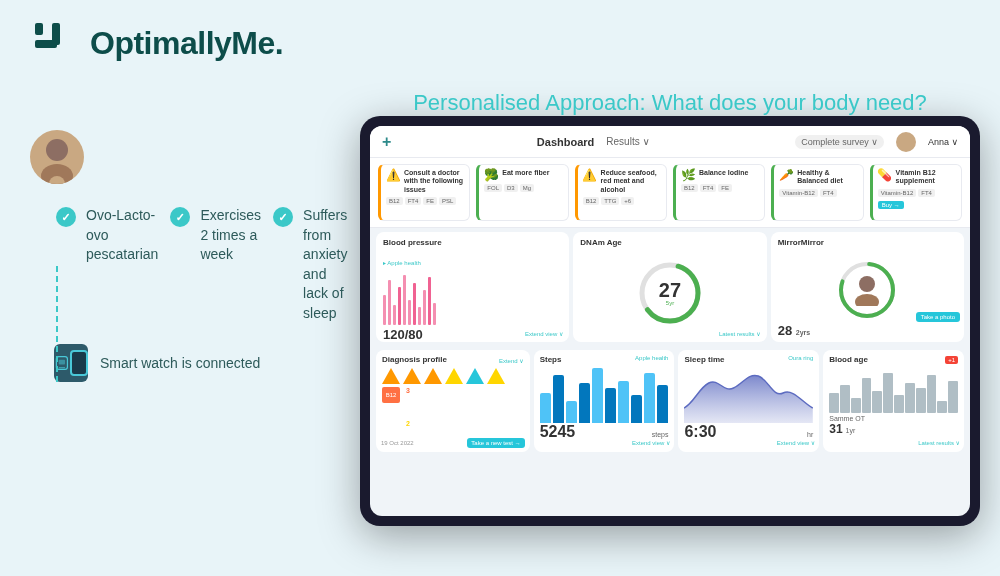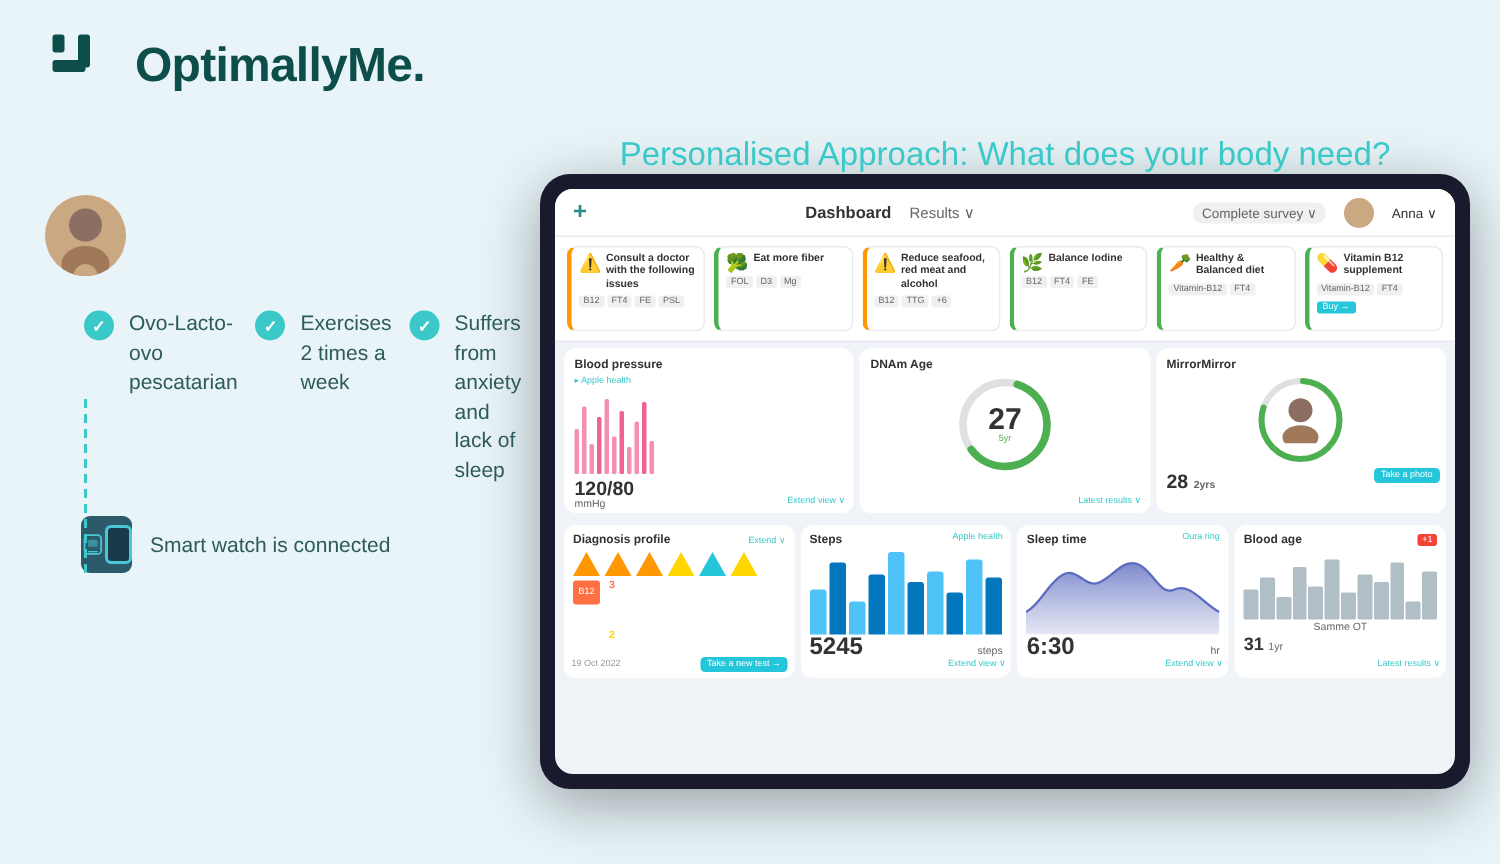--- a/index.html
+++ b/index.html
@@ -277,21 +277,21 @@
       background: white;
       border-radius: 8px;
       padding: 6px 7px;
       position: relative;
       overflow: hidden;
     }
     .metric-title {
       font-size: 8px;
       font-weight: 600;
       color: #333;
-      margin-bottom: 2px;
+      margin-bottom: 12px;
     }
     .metric-source {
       font-size: 6px;
       color: #3bc8c8;
       margin-bottom: 4px;
     }
     .metric-extend {
       font-size: 6px;
       color: #3bc8c8;
       position: absolute;
@@ -333,21 +333,20 @@
       background: #f0f4f8;
       height: 110px;
     }
     .bottom-card {
       flex: 1;
       background: white;
       border-radius: 8px;
       padding: 5px 6px;
       position: relative;
       overflow: hidden;
-      text-align: center;
     }
     .bottom-card-title {
       font-size: 8px;
       font-weight: 600;
       color: #333;
       margin-bottom: 1px;
     }
 
     
     .diag-card {

